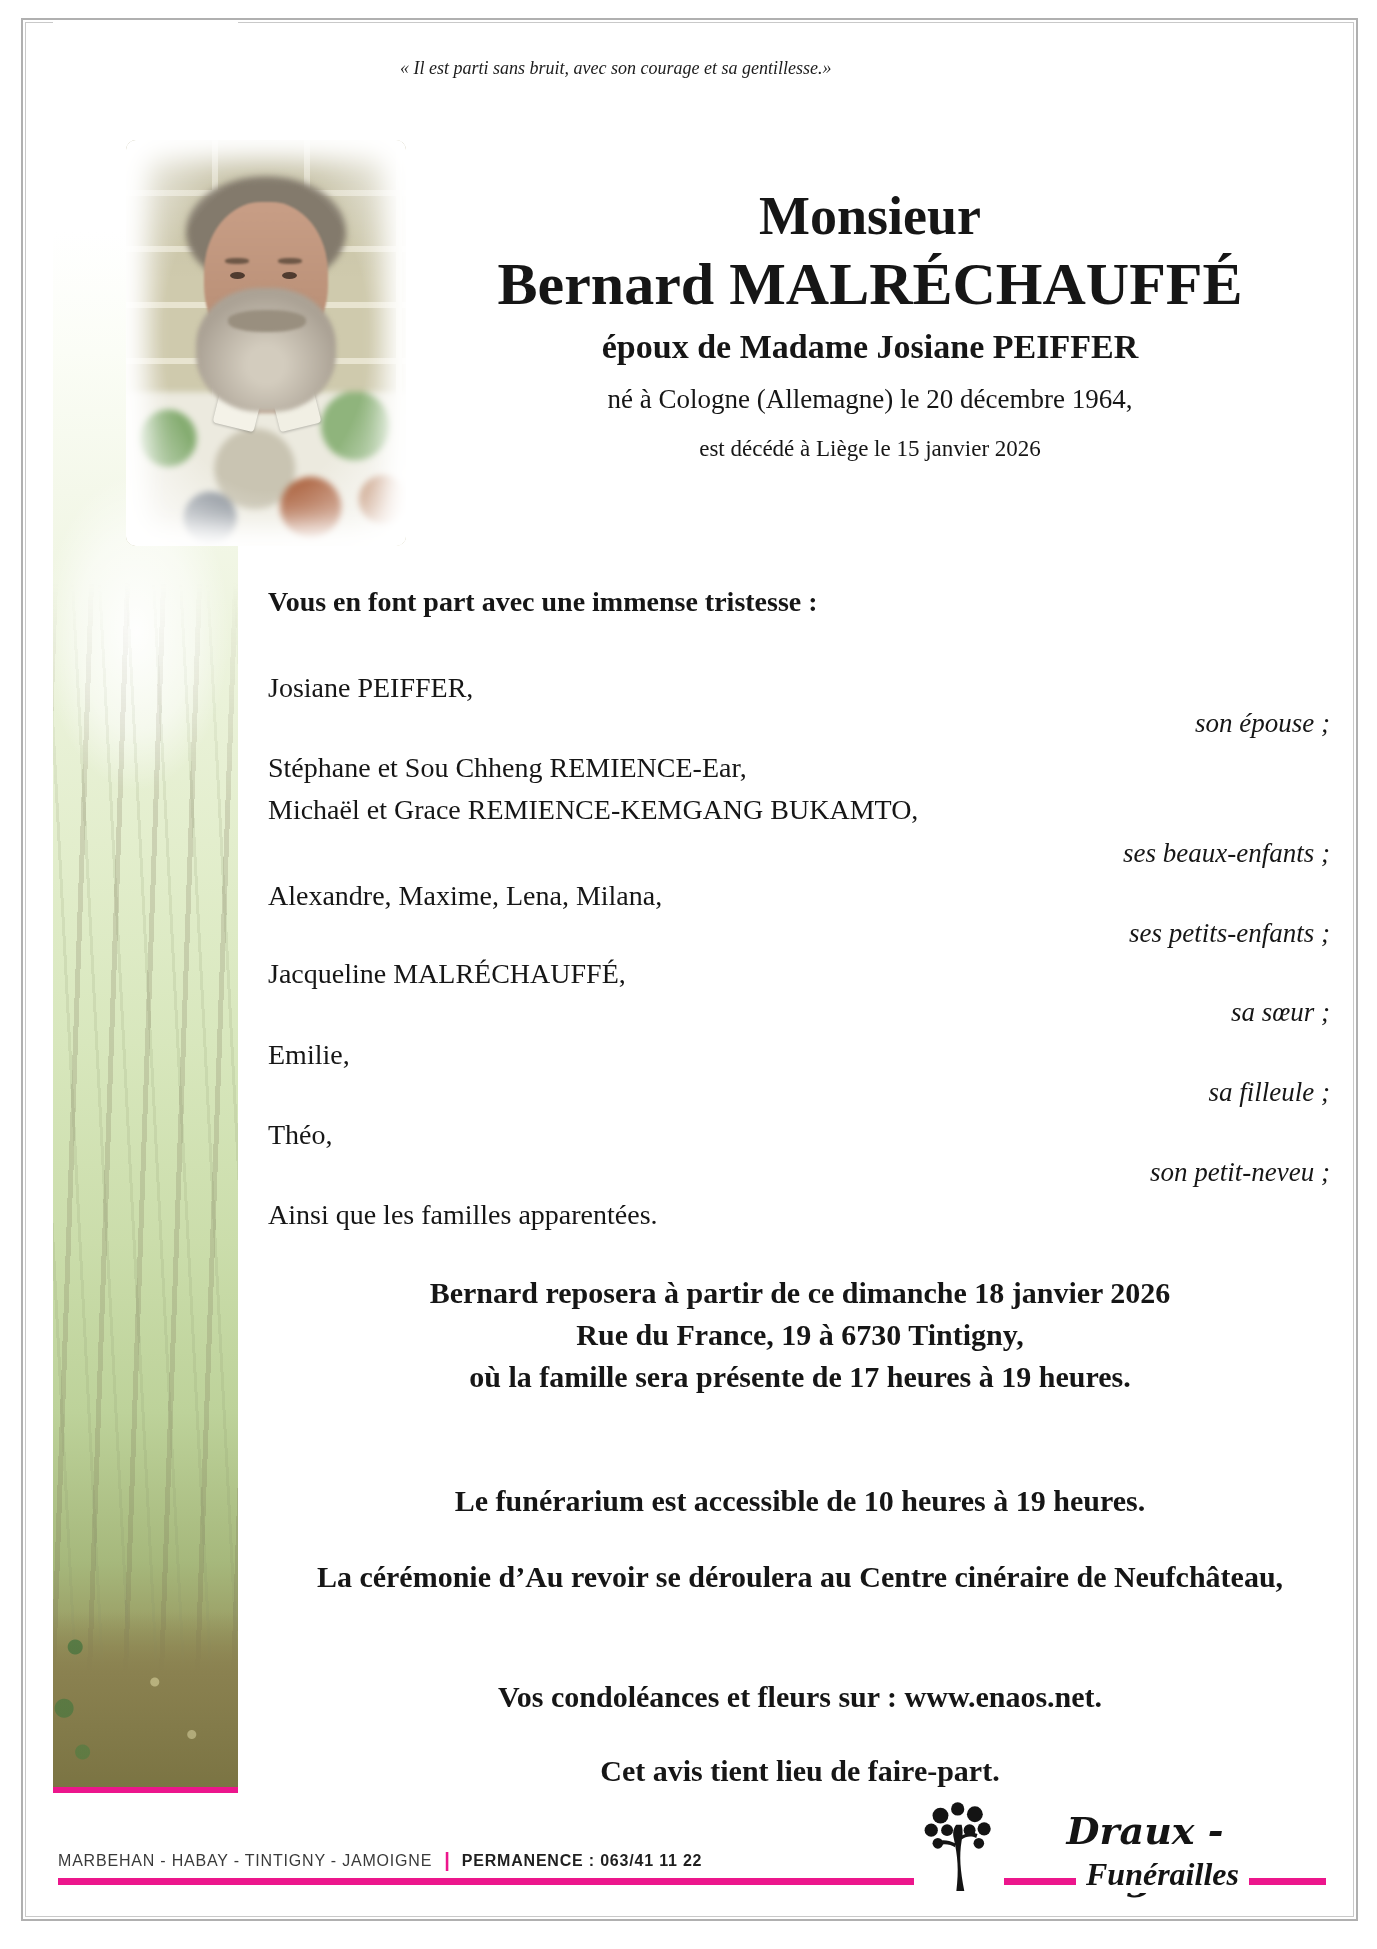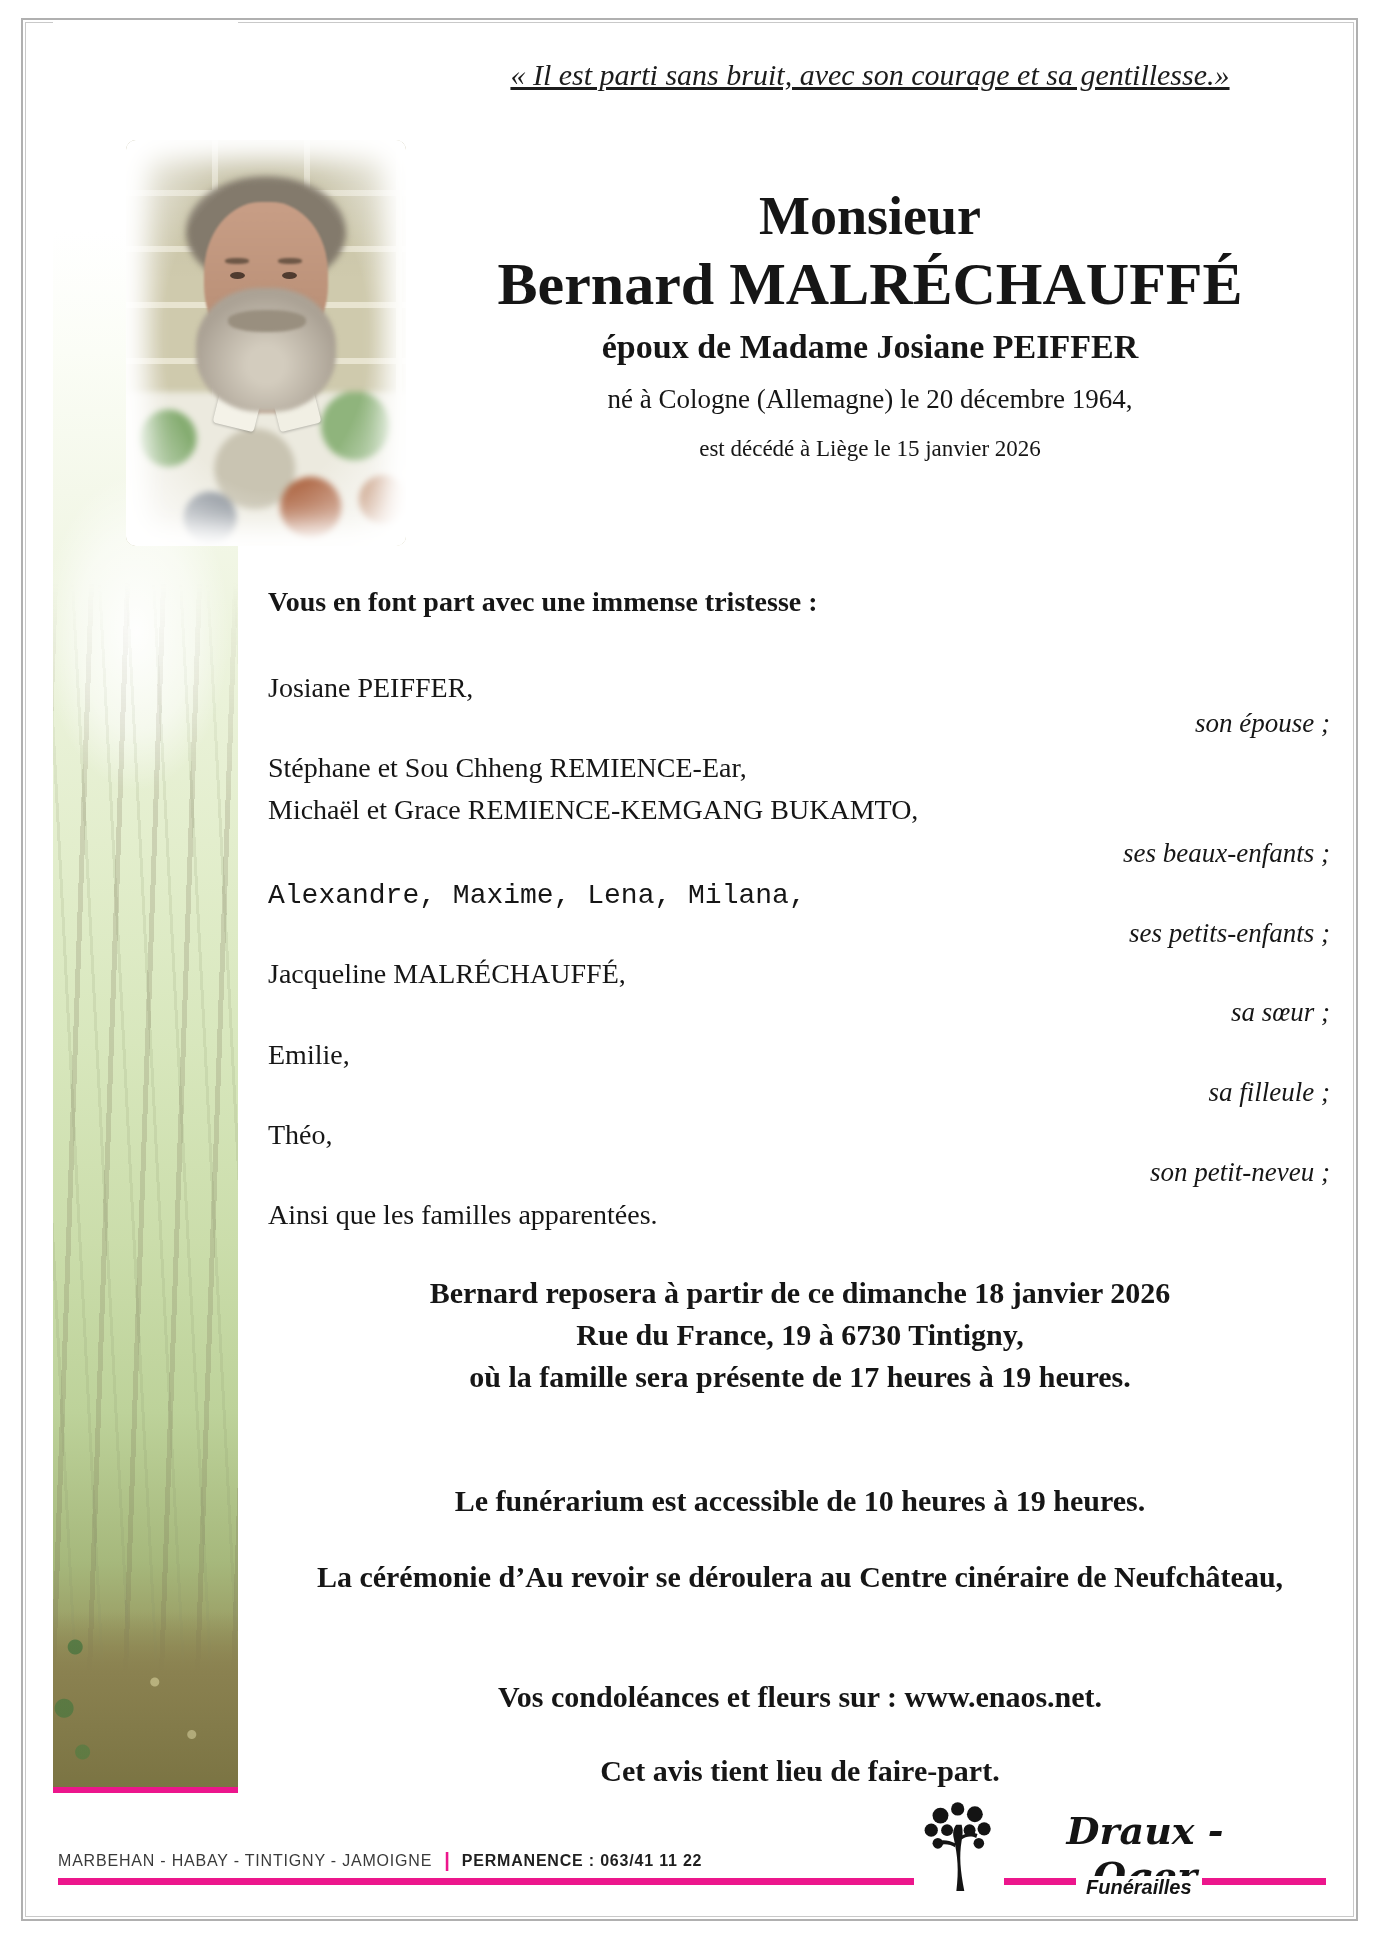--- a/index.html
+++ b/index.html
@@ -65,21 +65,21 @@
   .photo .eye-r{position:absolute;left:156px;top:132px;width:15px;height:7px;border-radius:50%;background:#4f3b2f;filter:blur(0.5px);}
   .photo .beard{position:absolute;left:70px;top:148px;width:140px;height:124px;border-radius:46%;
     background:radial-gradient(circle at 50% 62%, #d3ccbe 18%, #aba295 68%);filter:blur(2px);}
   .photo .mustache{position:absolute;left:102px;top:170px;width:78px;height:22px;border-radius:45%;background:#998f7f;filter:blur(1.5px);}
   .photo-fade{position:absolute;inset:0;border-radius:10px;
     background:radial-gradient(ellipse at 50% 48%, rgba(255,255,255,0) 52%, rgba(255,255,255,0.75) 84%, #fff 98%);
     box-shadow:inset 0 0 26px 18px #fff;}
 
   
   .abs{position:absolute;}
-  .quote{left:400px;top:58px;width:940px;text-align:center;font-style:italic;font-size:30px;color:#1c1c1c;text-decoration:underline;}
+  .quote{left:400px;top:58px;width:940px;text-align:left;font-style:italic;font-size:18px;color:#1c1c1c;}
   .h-monsieur{left:400px;top:186px;width:940px;text-align:center;font-weight:bold;font-size:54px;line-height:60px;}
   .h-name{left:400px;top:250px;width:940px;text-align:center;font-weight:bold;font-size:60px;line-height:68px;}
   .h-epoux{left:400px;top:328px;width:940px;text-align:center;font-weight:bold;font-size:34px;}
   .h-birth{left:400px;top:384px;width:940px;text-align:center;font-size:27px;}
   .h-death{left:400px;top:436px;width:940px;text-align:center;font-size:23px;}
 
   .name-line{left:268px;font-size:28px;white-space:nowrap;}
   .role-line{right:47px;font-size:27px;font-style:italic;white-space:nowrap;}
 
   .details{left:268px;width:1064px;text-align:center;font-weight:bold;font-size:30px;}
@@ -88,21 +88,21 @@
   
   .footer-row{position:absolute;left:58px;top:1849px;display:flex;align-items:center;gap:12px;
     font-family:"Liberation Sans", sans-serif;font-size:16px;letter-spacing:0.8px;color:#3a3a3a;}
   .footer-sep{color:#ec168c;font-weight:bold;font-size:20px;letter-spacing:0;}
   .footer-perm{font-weight:bold;color:#1f1f1f;}
   .footer-bar{position:absolute;left:58px;top:1878px;width:1268px;height:7px;background:#ec168c;z-index:1;}
   .logo-tree{position:absolute;left:914px;top:1798px;width:90px;height:98px;background:#fff;z-index:2;display:flex;align-items:flex-start;justify-content:center;}
   .logo-name{position:absolute;left:1010px;top:1808px;width:270px;text-align:center;z-index:2;
     font-family:"DejaVu Serif", serif;font-style:italic;font-weight:bold;font-size:38px;color:#141414;}
   .logo-sub{position:absolute;left:1076px;top:1856px;padding:0 10px;background:#fff;z-index:2;
-    font-family:Liberation Sans, sans-serif;font-style:italic;font-weight:bold;font-size:20px;color:#141414;margin-top:20px;}
+    font-family:Liberation Serif, serif;font-style:italic;font-weight:bold;font-size:32px;color:#141414;}
 </style>
 </head>
 <body>
 
 <div>
 
   <div class="frame-outer">
     <div class="frame-inner"></div>
   </div>
 
@@ -137,21 +137,21 @@
 
   <div class="abs name-line" style="top:586px;font-weight:bold;">Vous en font part avec une immense tristesse :</div>
 
   <div class="abs name-line" style="top:672px;">Josiane PEIFFER,</div>
   <div class="abs role-line" style="top:708px;">son épouse ;</div>
 
   <div class="abs name-line" style="top:752px;">Stéphane et Sou Chheng REMIENCE-Ear,</div>
   <div class="abs name-line" style="top:794px;">Michaël et Grace REMIENCE-KEMGANG BUKAMTO,</div>
   <div class="abs role-line" style="top:838px;">ses beaux-enfants ;</div>
 
-  <div class="abs name-line" style="top:880px;font-family:Liberation Mono, monospace;">Alexandre, Maxime, Lena, Milana,</div>
+  <div class="abs name-line" style="top:880px;">Alexandre, Maxime, Lena, Milana,</div>
   <div class="abs role-line" style="top:918px;">ses petits-enfants ;</div>
 
   <div class="abs name-line" style="top:958px;">Jacqueline MALRÉCHAUFFÉ,</div>
   <div class="abs role-line" style="top:997px;">sa sœur ;</div>
 
   <div class="abs name-line" style="top:1039px;">Emilie,</div>
   <div class="abs role-line" style="top:1077px;">sa filleule ;</div>
 
   <div class="abs name-line" style="top:1119px;">Théo,</div>
   <div class="abs role-line" style="top:1157px;">son petit-neveu ;</div>

